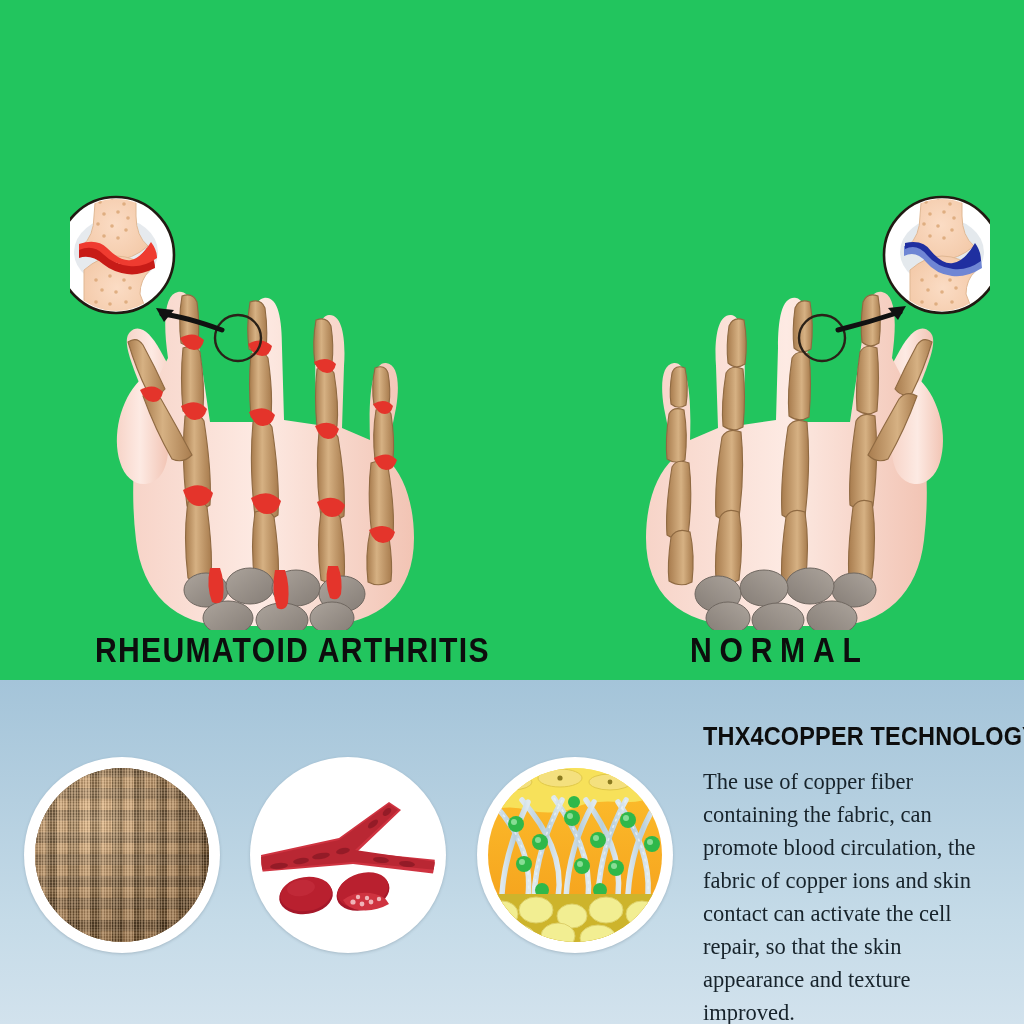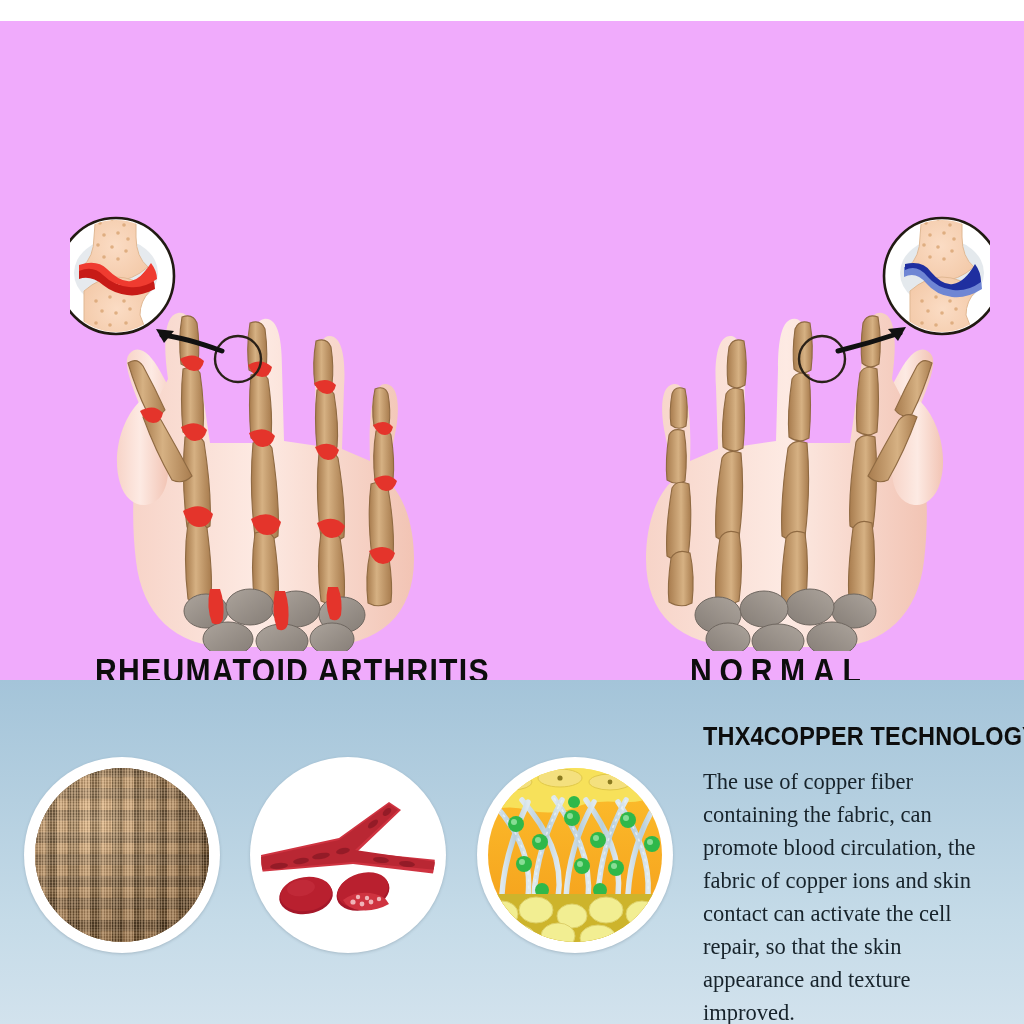--- a/index.html
+++ b/index.html
@@ -5,21 +5,21 @@
 <style>
   html,body{margin:0;padding:0;}
   body{
     width:1024px;height:1024px;overflow:hidden;
     font-family:"Liberation Sans",sans-serif;
     background:#ffffff;
   }
   #page{position:relative;width:1024px;height:1024px;overflow:hidden;}
 
   
-  #top-panel{position:absolute;left:0;top:0;width:1024px;height:680px;background:#f0abfc;margin-top:21px;}
+  #top-panel{position:absolute;left:0;top:0;width:1024px;height:680px;background:#22c55e;}
 
   .hand-figure{position:absolute;}
   #ra-figure{left:70px;top:190px;width:400px;height:440px;}
   #normal-figure{left:590px;top:190px;width:400px;height:440px;}
 
   .hand-svg{position:absolute;left:0;top:0;width:100%;height:100%;}
 
   .caption{
     position:absolute;
     font-family:"Liberation Sans",sans-serif;

